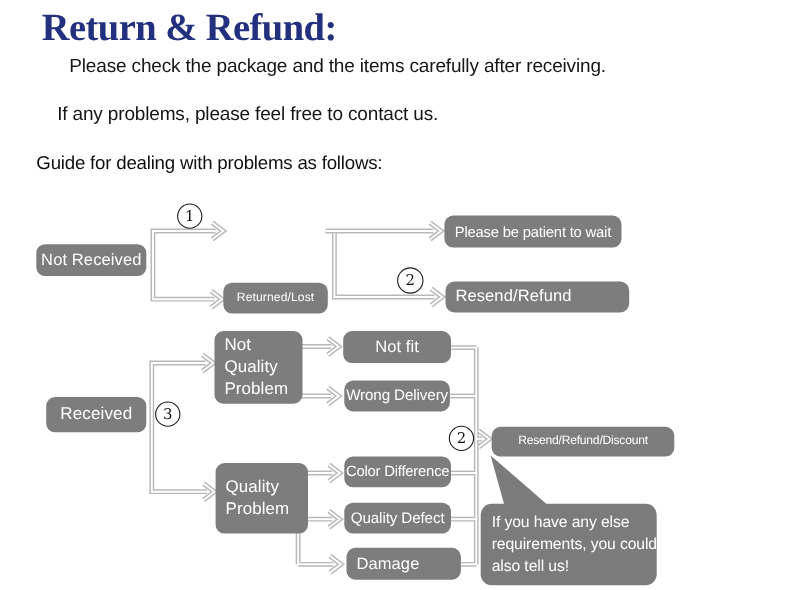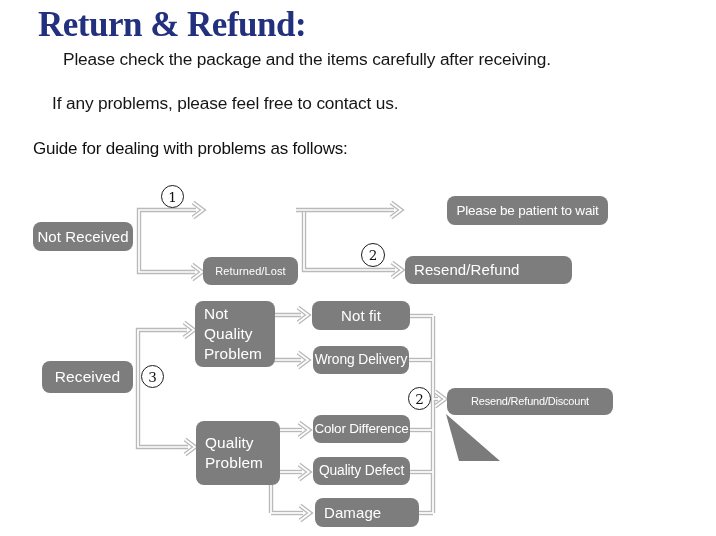--- a/index.html
+++ b/index.html
@@ -94,34 +94,37 @@
       </g>
     </defs>
     <use href="#wireset" stroke="#b9b9b9" stroke-width="4.4" fill="none" stroke-linejoin="miter"></use>
     <use href="#wireset" stroke="#ffffff" stroke-width="1.7" fill="none" stroke-linejoin="miter"></use>
 
     <polygon points="446,414 459,461 500,461" fill="#7b7b7b"></polygon>
   </svg>
 
   <div class="node" style="left:33px;top:222px;width:100px;height:29px;font-size:15px;">Not Received</div>
   <div class="node" style="left:203px;top:257px;width:95px;height:28px;font-size:11px;">Returned/Lost</div>
-  <div class="node" style="left:404px;top:196px;width:161px;height:29px;font-size:13.5px;letter-spacing:-0.2px;margin-left:43px;">Please be patient to wait</div>
+  <div class="node" style="left:404px;top:196px;width:161px;height:29px;font-size:13.5px;letter-spacing:-0.2px;">Please be patient to wait</div>
   <div class="node left" style="left:405px;top:256px;width:158px;height:28px;font-size:15px;">Resend/Refund</div>
   <div class="node multi left" style="left:195px;top:301px;width:71px;height:66px;">Not
 Quality
 Problem</div>
   <div class="node" style="left:42px;top:361px;width:91px;height:32px;font-size:15.5px;">Received</div>
   <div class="node" style="left:312px;top:301px;width:98px;height:29px;font-size:15px;">Not fit</div>
   <div class="node" style="left:313px;top:346px;width:96px;height:28px;font-size:13.8px;letter-spacing:-0.1px;">Wrong Delivery</div>
   <div class="node multi left" style="left:196px;top:421px;width:75px;height:64px;">Quality
 Problem</div>
   <div class="node" style="left:313px;top:415px;width:97px;height:28px;font-size:13.5px;letter-spacing:-0.2px;">Color Difference</div>
   <div class="node" style="left:313px;top:457px;width:97px;height:28px;font-size:13.8px;letter-spacing:-0.1px;">Quality Defect</div>
   <div class="node left" style="left:315px;top:498px;width:95px;height:29px;font-size:15px;">Damage</div>
   <div class="node" style="left:447px;top:388px;width:166px;height:27px;font-size:11px;letter-spacing:-0.2px;">Resend/Refund/Discount</div>
 
   <div class="step" style="left:161px;top:185px;">1</div>
   <div class="step" style="left:361px;top:243px;width:22px;height:22px;">2</div>
   <div class="step" style="left:141px;top:365px;">3</div>
   <div class="step" style="left:408px;top:387px;">2</div>
 
+  <div class="bubble">If you have any else
+requirements, you could
+also tell us!</div>
 
 </div>
 
 </body></html>

